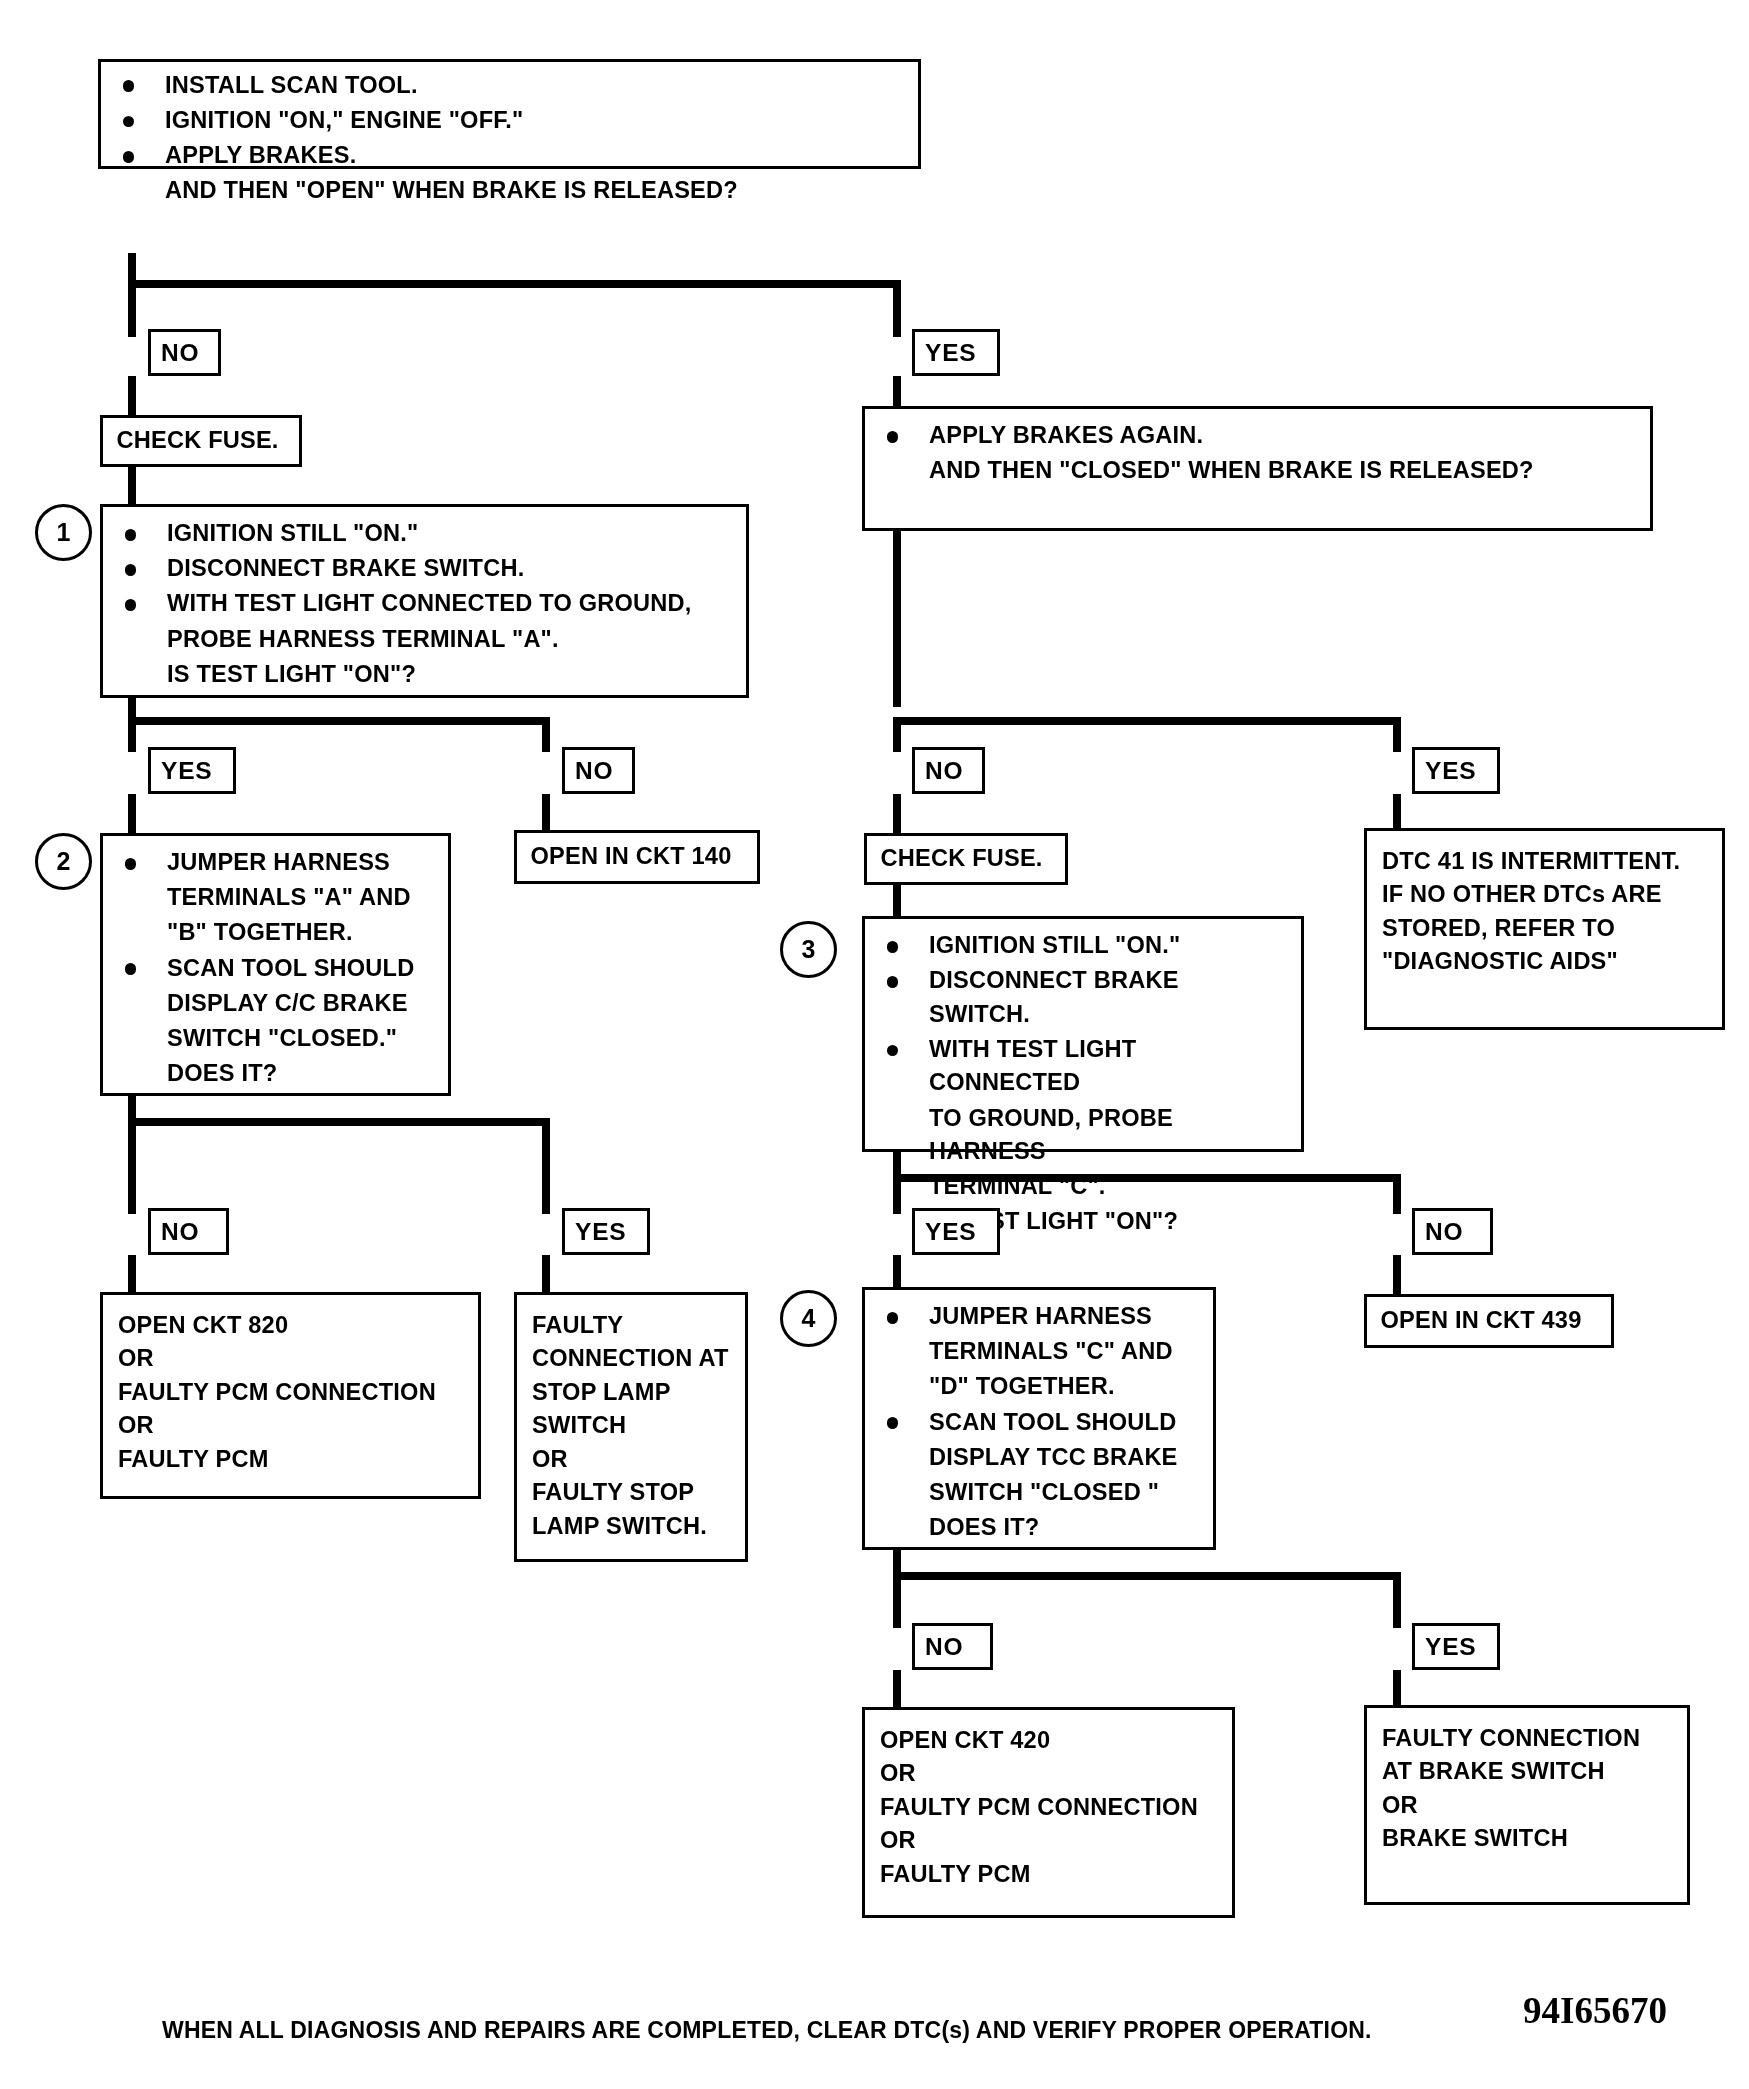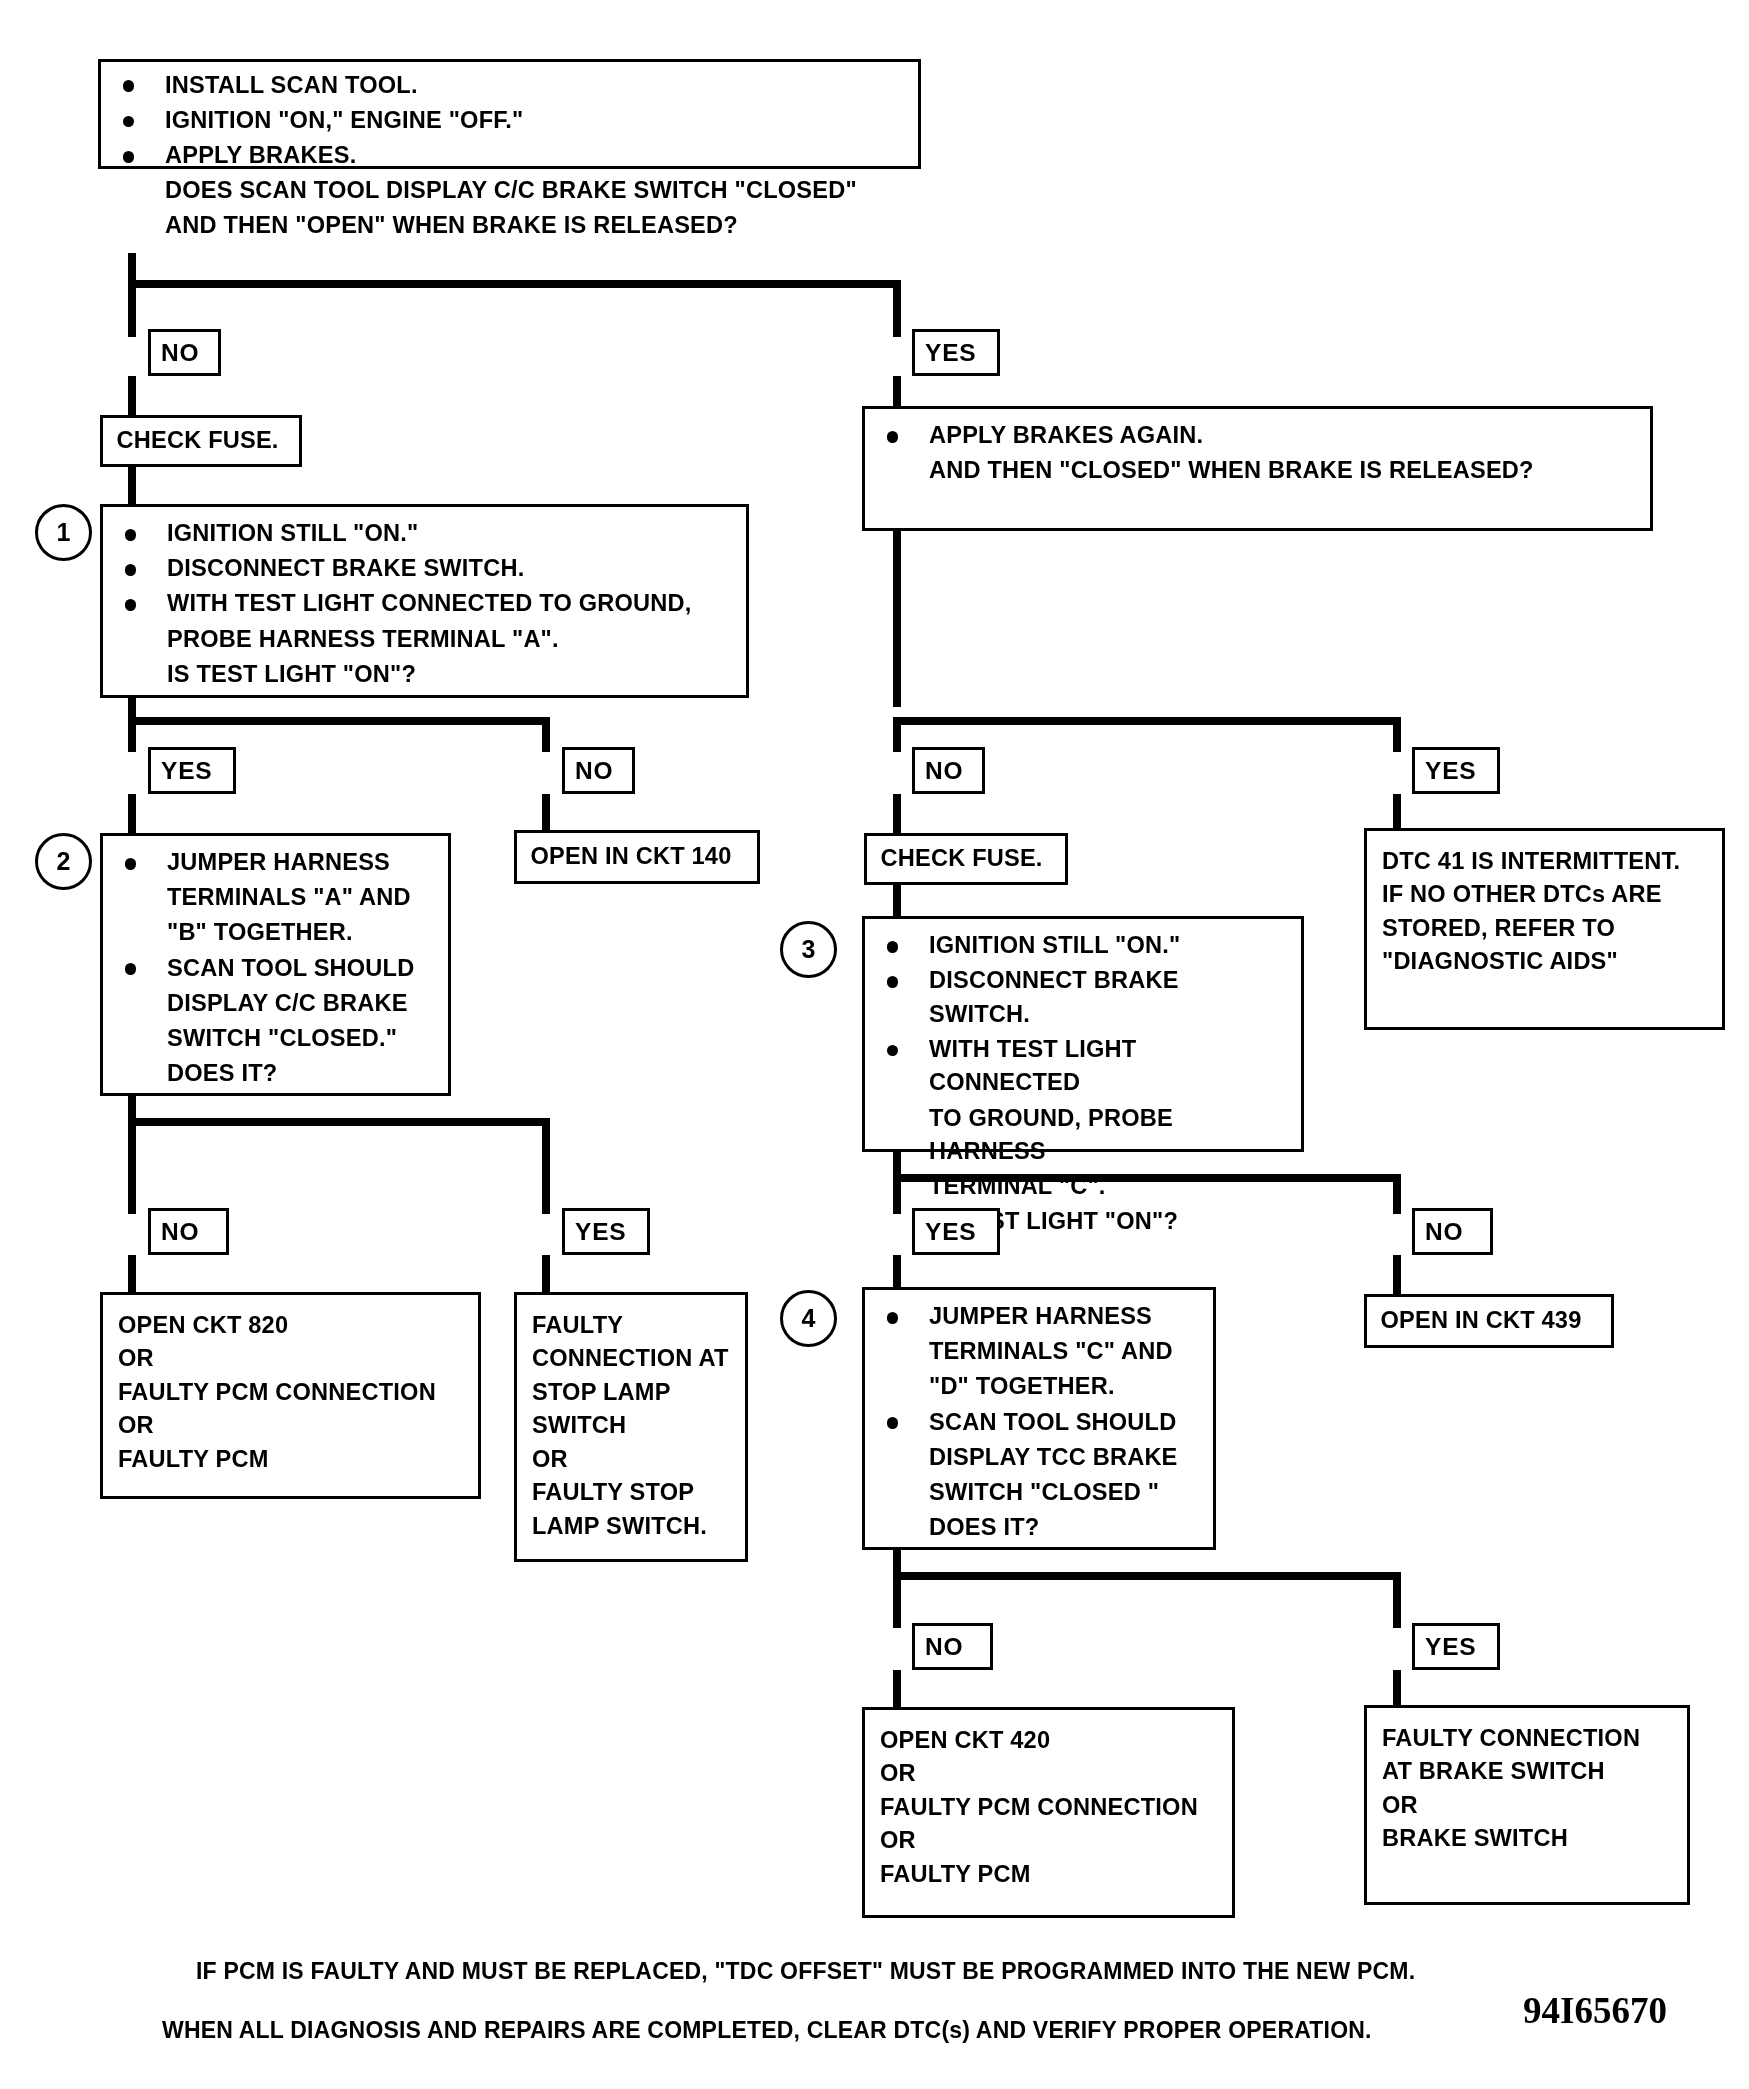--- a/index.html
+++ b/index.html
@@ -111,21 +111,20 @@
 </head>
 <body>
 
 <div id="page">
 
   <div class="box" style="left:98px; top:59px; width:823px; height:110px; padding-top:6.7px;">
     <ul class="blist">
       <li class="bullet">INSTALL SCAN TOOL.</li>
       <li class="bullet">IGNITION "ON," ENGINE "OFF."</li>
       <li class="bullet">APPLY BRAKES.</li>
-      <li class="cont">DOES SCAN TOOL DISPLAY C/C BRAKE SWITCH "CLOSED"</li>
       <li class="cont">AND THEN "OPEN" WHEN BRAKE IS RELEASED?</li>
     </ul>
   </div>
 
   <div class="v-line" style="left:128px; top:253px; height:34px;"></div>
   <div class="h-line" style="left:128px; top:280px; width:772px;"></div>
   <div class="v-line" style="left:128px; top:280px; height:57px;"></div>
   <div class="v-line" style="left:893px; top:280px; height:57px;"></div>
 
   <div class="label-box" style="left:100px; top:329px; width:73px;">
@@ -338,18 +337,17 @@
 
   <div class="box" style="left:1364px; top:1705px; width:326px; height:200px; padding-top:13.5px;">
     <div class="plain-lines">
       <div>FAULTY CONNECTION</div>
       <div>AT BRAKE SWITCH</div>
       <div>OR</div>
       <div>BRAKE SWITCH</div>
     </div>
   </div>
 
-  <div class="footer-line" style="left:196px; top:1958px;">IF PCM IS FAULTY AND MUST BE REPLACED, "TDC OFFSET" MUST BE PROGRAMMED INTO THE NEW PCM.</div>
   <div class="footer-line" style="left:162px; top:2017px;">WHEN ALL DIAGNOSIS AND REPAIRS ARE COMPLETED, CLEAR DTC(s) AND VERIFY PROPER OPERATION.</div>
   <div class="partno" style="left:1523px; top:1989px;">94I65670</div>
 
 </div>
 
 
 </body></html>

